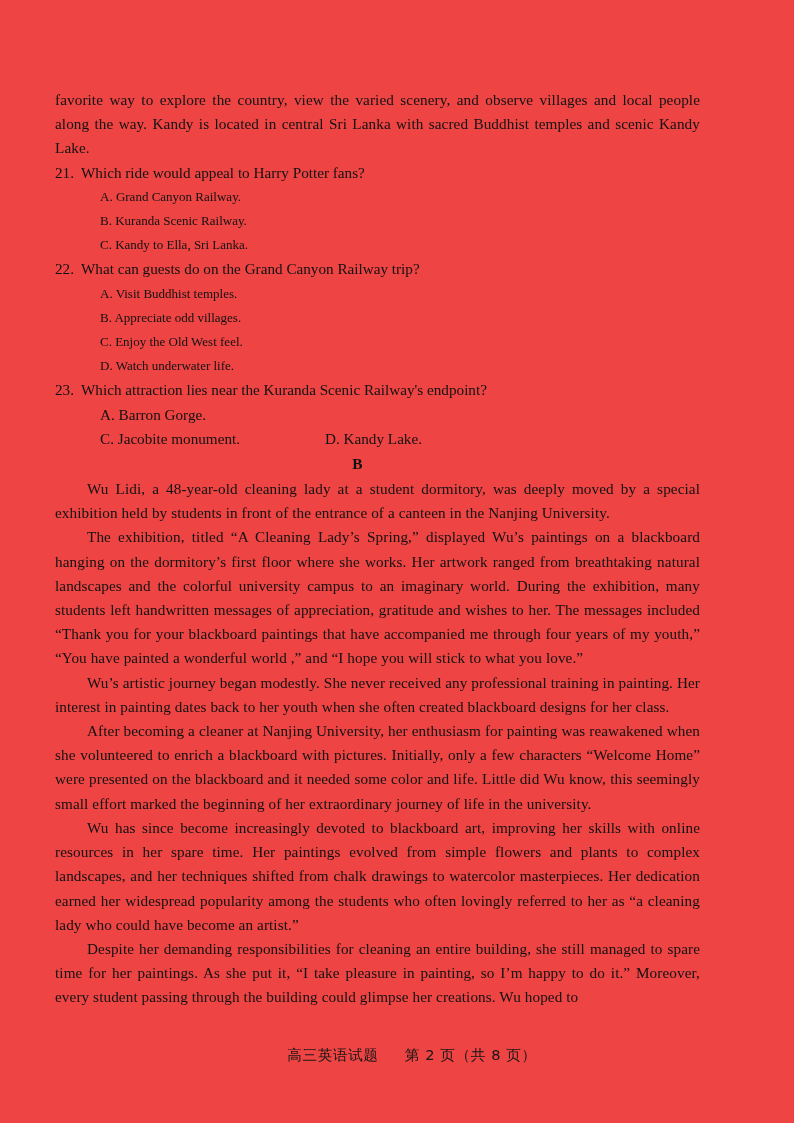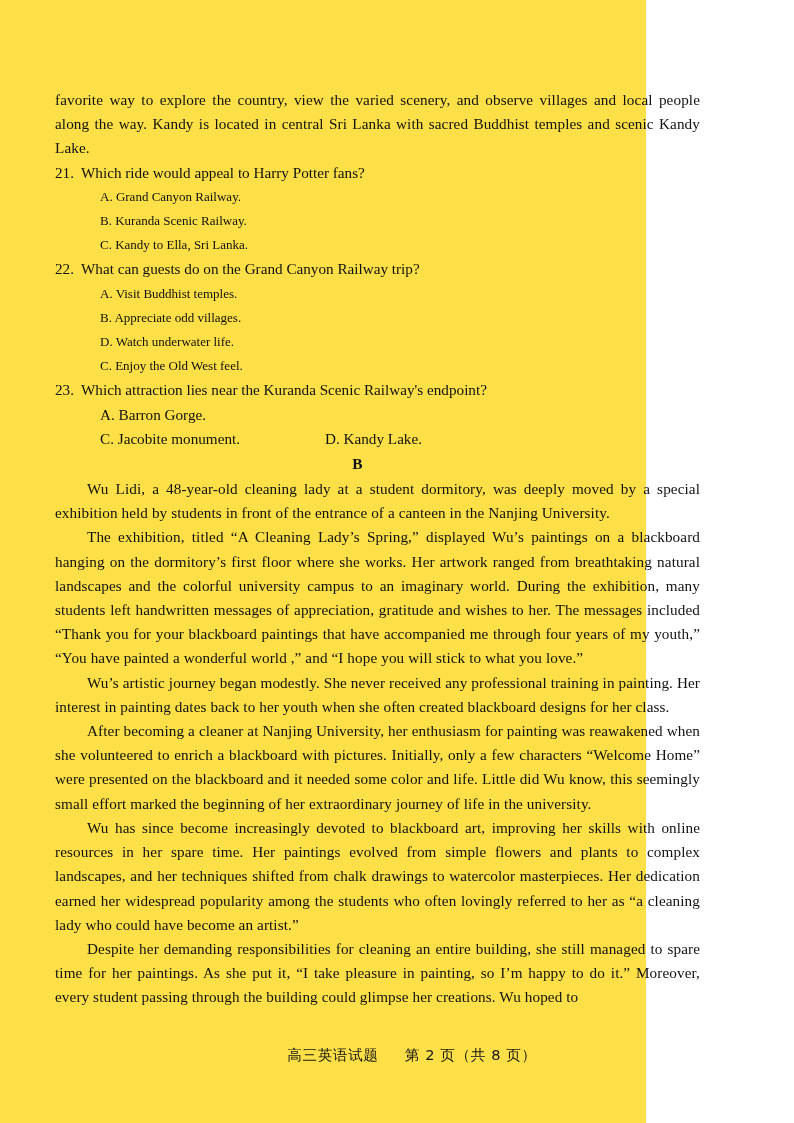--- a/index.html
+++ b/index.html
@@ -13,23 +13,23 @@
     height: 1123px;
     position: relative;
     font-family: "Liberation Serif", "DejaVu Serif", serif;
     color: #111111;
     overflow: hidden;
   }
 
   .page {
     position: absolute;
     left: 0; top: 0;
-    width: 646px;
+    width: 794px;
     height: 1123px;
-    background: #fde047;
+    background: #ef4444;
   }
 
   
   .content {
     position: absolute;
     left: 55px;
     top: 88px;
     width: 645px;
   }
 
@@ -112,22 +112,22 @@
       <p class="q-stem"><span class="q-num">21.</span><span>Which ride would appeal to Harry Potter fans?</span></p>
       <p class="opt">A. Grand Canyon Railway.</p>
       <p class="opt">B. Kuranda Scenic Railway.</p>
       <p class="opt">C. Kandy to Ella, Sri Lanka.</p>
     </div>
 
     <div class="question">
       <p class="q-stem"><span class="q-num">22.</span><span>What can guests do on the Grand Canyon Railway trip?</span></p>
       <p class="opt">A. Visit Buddhist temples.</p>
       <p class="opt">B. Appreciate odd villages.</p>
+      <p class="opt">C. Enjoy the Old West feel.</p>
       <p class="opt">D. Watch underwater life.</p>
-      <p class="opt">C. Enjoy the Old West feel.</p>
     </div>
 
     <div class="question">
       <p class="q-stem"><span class="q-num">23.</span><span>Which attraction lies near the Kuranda Scenic Railway's endpoint?</span></p>
       <div class="opt-row">
         <span class="col-a">A. Barron Gorge.</span>
       </div>
       <div class="opt-row">
         <span class="col-a">C. Jacobite monument.</span>
         <span class="col-b">D. Kandy Lake.</span>

